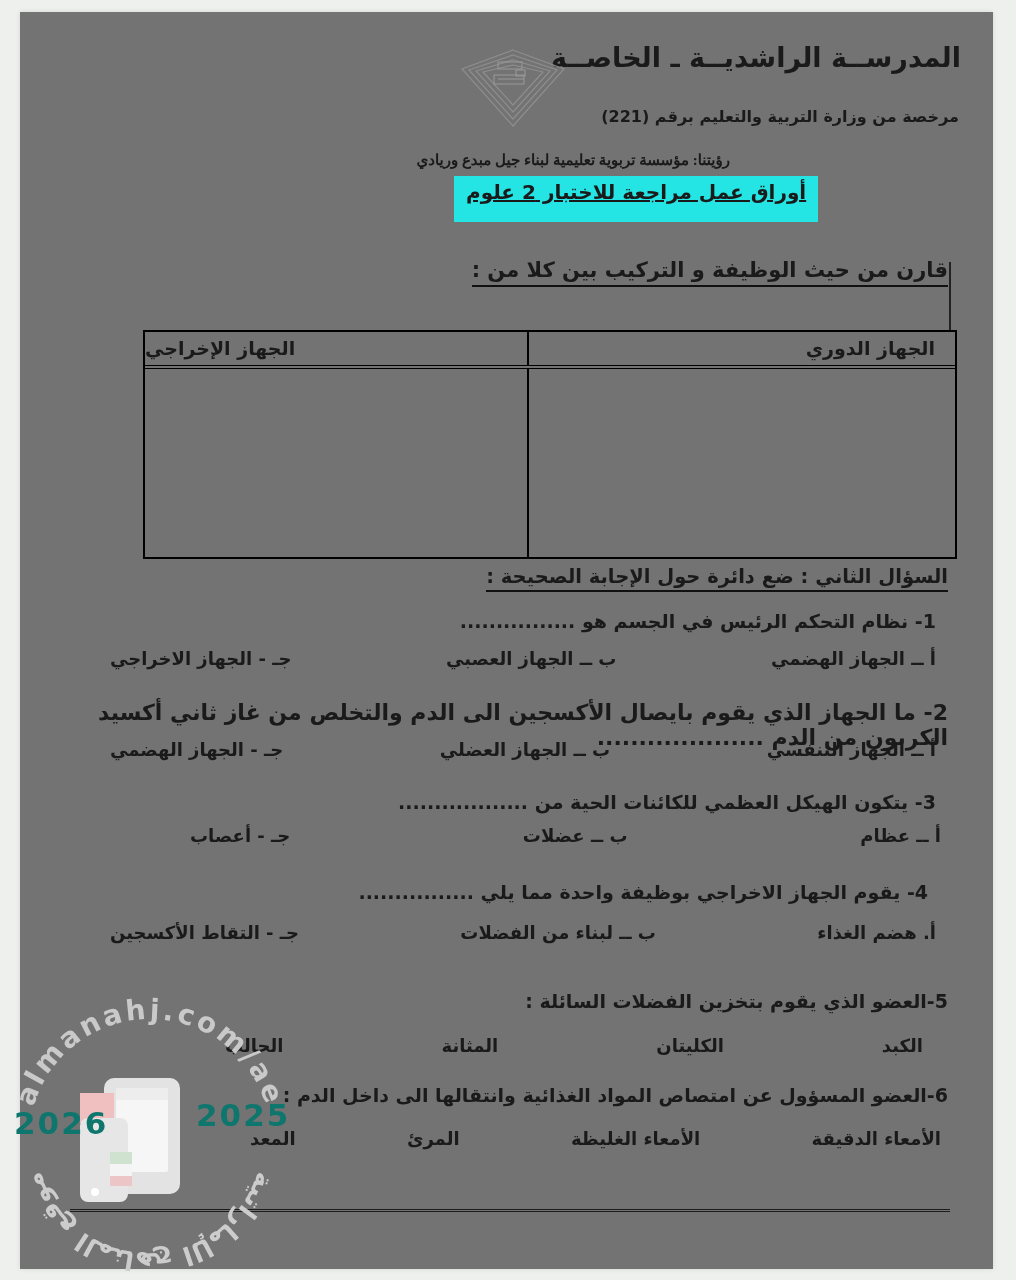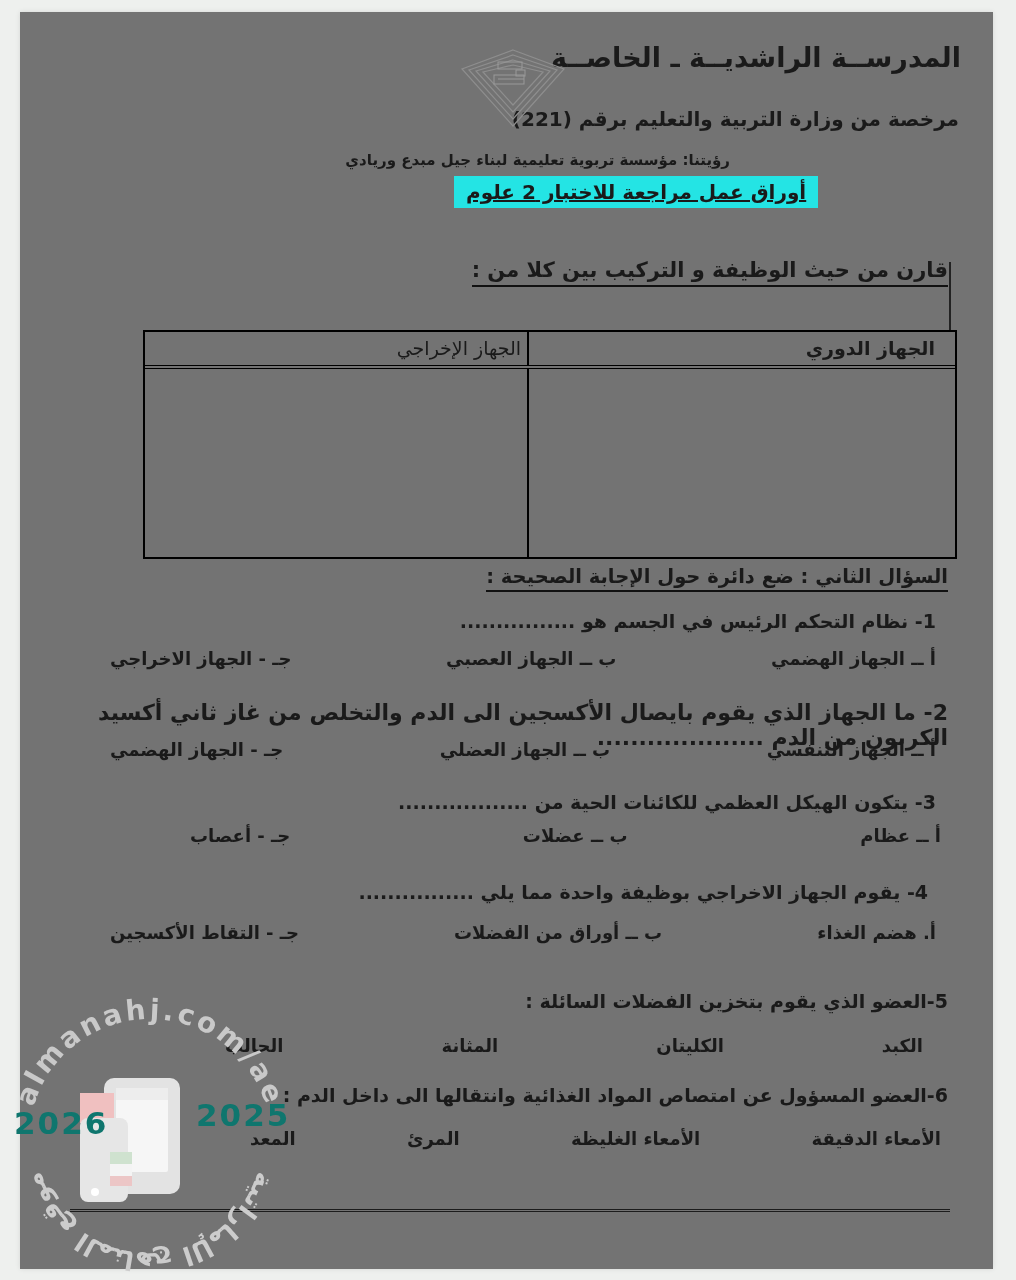--- a/index.html
+++ b/index.html
@@ -16,28 +16,28 @@
     width:973px; height:1257px;
     background:#737373;
     box-shadow:0 0 5px rgba(0,0,0,0.10);
   }
   .abs { position:absolute; }
   .rtl { direction:rtl; }
 
   
   .school-ar { top:30px; right:32px; font-size:27px; font-weight:bold; letter-spacing:0.5px; }
   .school-en { top:70px; right:34px; font-size:17px; font-weight:bold; letter-spacing:0.4px; }
-  .license   { top:95px; right:34px; font-size:20px; font-weight:bold; }
+  .license   { top:95px; right:34px; font-size:16px; font-weight:bold; }
   .logo      { left:438px; top:30px; width:110px; height:90px; }
 
-  .vision { top:139px; right:263px; font-size:15px; font-weight:bold; }
+  .vision { top:139px; right:263px; font-size:15px; font-weight:bold;font-family:Liberation Serif, serif; }
 
   .ws-title {
     top:164px; left:434px;
-    padding:4px 12px 4px 12px;
+    padding:4px 12px 18px 12px;
     font-size:20px; font-weight:bold;
     text-decoration:underline;
     text-decoration-thickness:2px;
     text-align:right;
   }
 
   .compare-heading {
     top:246px; right:45px;
     font-size:21px; font-weight:bold;
     padding-bottom:3px;
@@ -56,22 +56,22 @@
     height:37px;
     border-bottom:4px double #000;
   }
   .cmp-head .cell-r {
     width:430px; border-left:2px solid #000;
     font-size:19px; font-weight:bold;
     direction:rtl; text-align:right; padding:5px 20px 0 0;
   }
   .cmp-head .cell-l {
     width:384px;
-    font-size:19px; font-weight:normal;
-    direction:rtl; text-align:right; padding:5px 6px 0 0;
+    font-size:19px; font-weight:bold;
+    direction:rtl; text-align:left; padding:5px 6px 0 0;
   }
   .cmp-body { flex:1; display:flex; direction:rtl; }
   .cmp-body .cell-r { width:430px; border-left:2px solid #000; }
   .cmp-body .cell-l { width:384px; }
 
   .section2-heading {
     top:553px; right:45px;
     font-size:19.5px; font-weight:bold;
     padding-bottom:2px;
     border-bottom:2px solid #111;
@@ -169,21 +169,21 @@
   <div class="abs rtl q-text q3-text">3- يتكون الهيكل العظمي للكائنات الحية من ..................</div>
   <div class="abs opt-row q3-opts">
     <span>أ ــ عظام</span>
     <span>ب ــ عضلات</span>
     <span>جـ - أعصاب</span>
   </div>
 
   <div class="abs rtl q-text q4-text">4- يقوم الجهاز الاخراجي بوظيفة واحدة مما يلي ................</div>
   <div class="abs opt-row q4-opts">
     <span>أ. هضم الغذاء</span>
-    <span>ب ــ أوراق من الفضلات</span>
+    <span>ب ــ لبناء من الفضلات</span>
     <span>جـ - التقاط الأكسجين</span>
   </div>
 
   <div class="abs rtl q-text q5-text">5-العضو الذي يقوم بتخزين الفضلات السائلة :</div>
   <div class="abs opt-row q5-opts">
     <span>الكبد</span>
     <span>الكليتان</span>
     <span>المثانة</span>
     <span>الحالب</span>
   </div>

